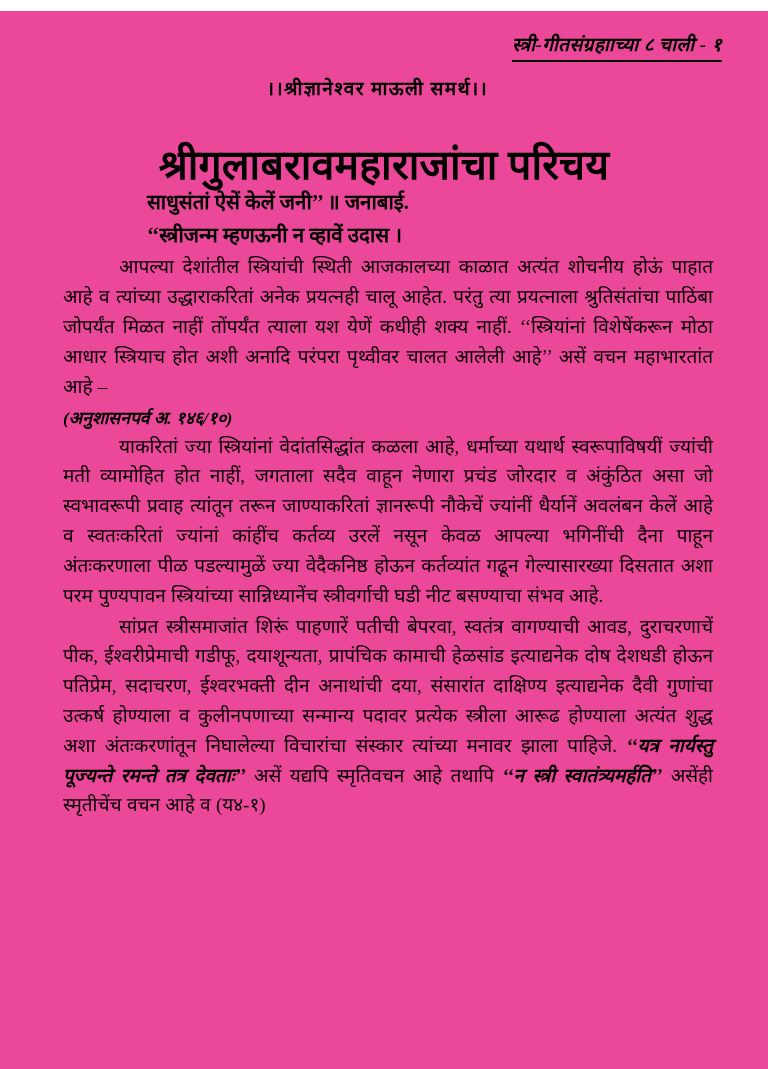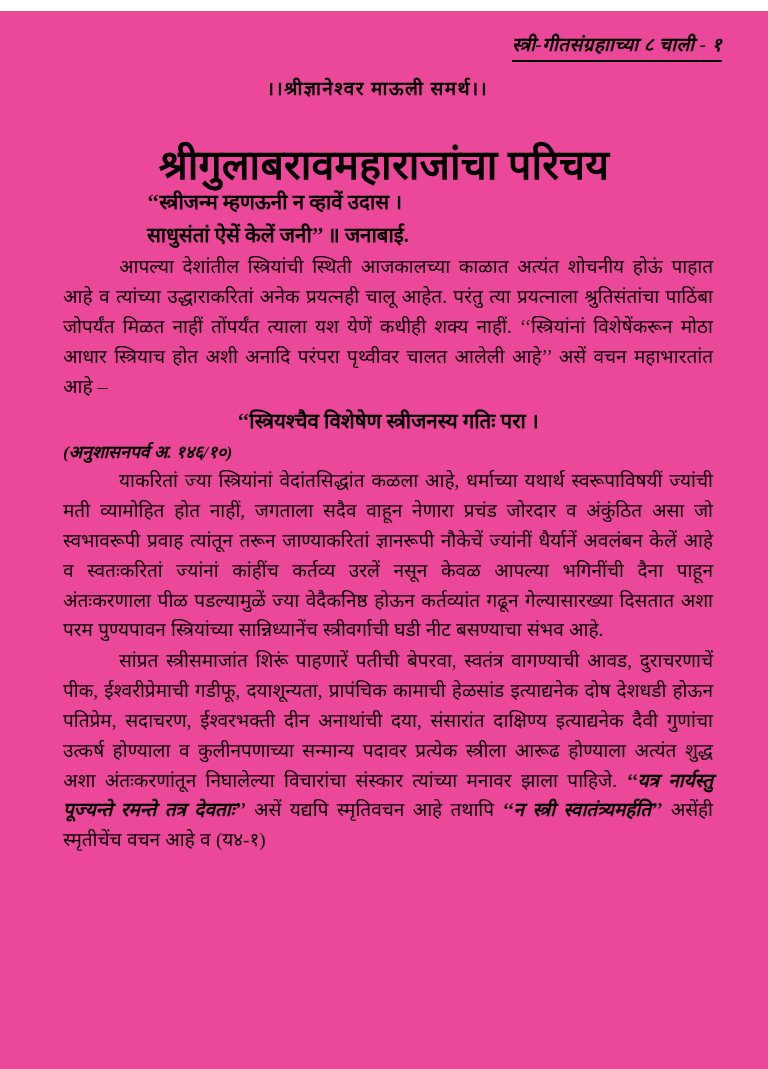--- a/index.html
+++ b/index.html
@@ -124,28 +124,27 @@
     <span class="header-text">स्त्री-गीतसंग्रहााच्या ८ चाली - १</span>
   </div>
 
   <div class="invocation">।।श्रीज्ञानेश्वर माऊली समर्थ।।</div>
 
   <h1 class="title">श्रीगुलाबरावमहाराजांचा परिचय</h1>
 
   <div class="content">
 
     <div class="verse">
+      <div class="vline second">साधुसंतां ऐसें केलें जनी’’ ॥ जनाबाई.</div>
       <div class="vline">‘‘स्त्रीजन्म म्हणऊनी न व्हावें उदास ।</div>
-      <div class="vline second">साधुसंतां ऐसें केलें जनी’’ ॥ जनाबाई.</div>
     </div>
 
     <p class="para">आपल्या देशांतील स्त्रियांची स्थिती आजकालच्या काळात अत्यंत शोचनीय होऊं पाहात आहे व त्यांच्या उद्धाराकरितां अनेक प्रयत्नही चालू आहेत. परंतु त्या प्रयत्नाला श्रुतिसंतांचा पाठिंबा जोपर्यंत मिळत नाहीं तोंपर्यंत त्याला यश येणें कधीही शक्य नाहीं. ‘‘स्त्रियांनां विशेषेंकरून मोठा आधार स्त्रियाच होत अशी अनादि परंपरा पृथ्वीवर चालत आलेली आहे’’ असें वचन महाभारतांत आहे  –</p>
 
     <div class="shloka">
-      <div class="sline">‘‘स्त्रियश्चैव विशेषेण स्त्रीजनस्य गतिः परा ।</div>
     </div>
     <div class="citation">(अनुशासनपर्व अ. १४६/१०)</div>
 
     <p class="para tight">याकरितां ज्या स्त्रियांनां वेदांतसिद्धांत कळला आहे, धर्माच्या यथार्थ स्वरूपाविषयीं ज्यांची मती व्यामोहित होत नाहीं, जगताला सदैव वाहून नेणारा प्रचंड जोरदार व अंकुंठित असा जो स्वभावरूपी प्रवाह त्यांतून तरून जाण्याकरितां ज्ञानरूपी नौकेचें ज्यांनीं धैर्यानें अवलंबन केलें आहे व स्वतःकरितां ज्यांनां कांहींच कर्तव्य उरलें नसून केवळ आपल्या भगिनींची दैना पाहून अंतःकरणाला पीळ पडल्यामुळें ज्या वेदैकनिष्ठ होऊन कर्तव्यांत गढून गेल्यासारख्या दिसतात अशा परम पुण्यपावन स्त्रियांच्या सान्निध्यानेंच स्त्रीवर्गाची घडी नीट बसण्याचा संभव आहे.</p>
 
     <p class="para tight"><span>सांप्रत स्त्रीसमाजांत शिरूं पाहणारें पतीची बेपरवा, स्वतंत्र वागण्याची आवड, दुराचरणाचें पीक, ईश्वरीप्रेमाची गडीफू, दयाशून्यता, प्रापंचिक कामाची हेळसांड इत्याद्यनेक दोष देशधडी होऊन पतिप्रेम, सदाचरण, ईश्वरभक्ती दीन अनाथांची दया, संसारांत दाक्षिण्य इत्याद्यनेक दैवी गुणांचा उत्कर्ष होण्याला व कुलीनपणाच्या सन्मान्य पदावर प्रत्येक स्त्रीला आरूढ होण्याला अत्यंत शुद्ध अशा अंतःकरणांतून निघालेल्या विचारांचा संस्कार त्यांच्या मनावर झाला पाहिजे. </span><span class="q-bold">‘‘यत्र नार्यस्तु पूज्यन्ते रमन्ते तत्र देवताः’’</span><span> असें यद्यपि स्मृतिवचन आहे तथापि </span><span class="q-bold">‘‘न स्त्री स्वातंत्र्यमर्हति’’</span><span> असेंही स्मृतीचेंच वचन आहे व </span><span>(य४-१)</span></p>
 
   </div>
 </div>
 

